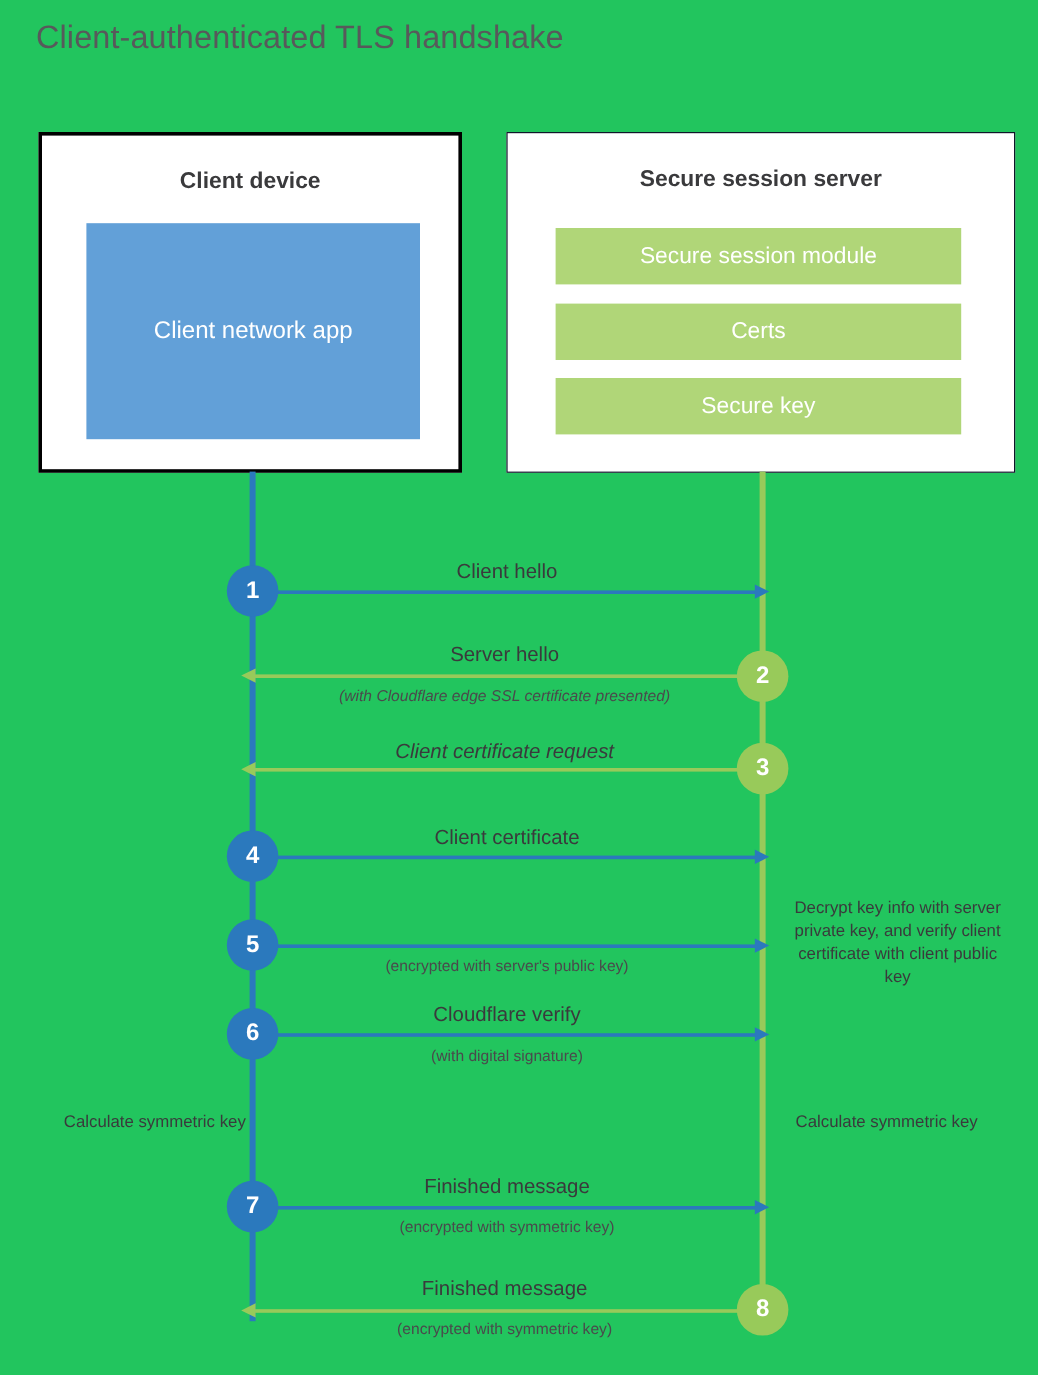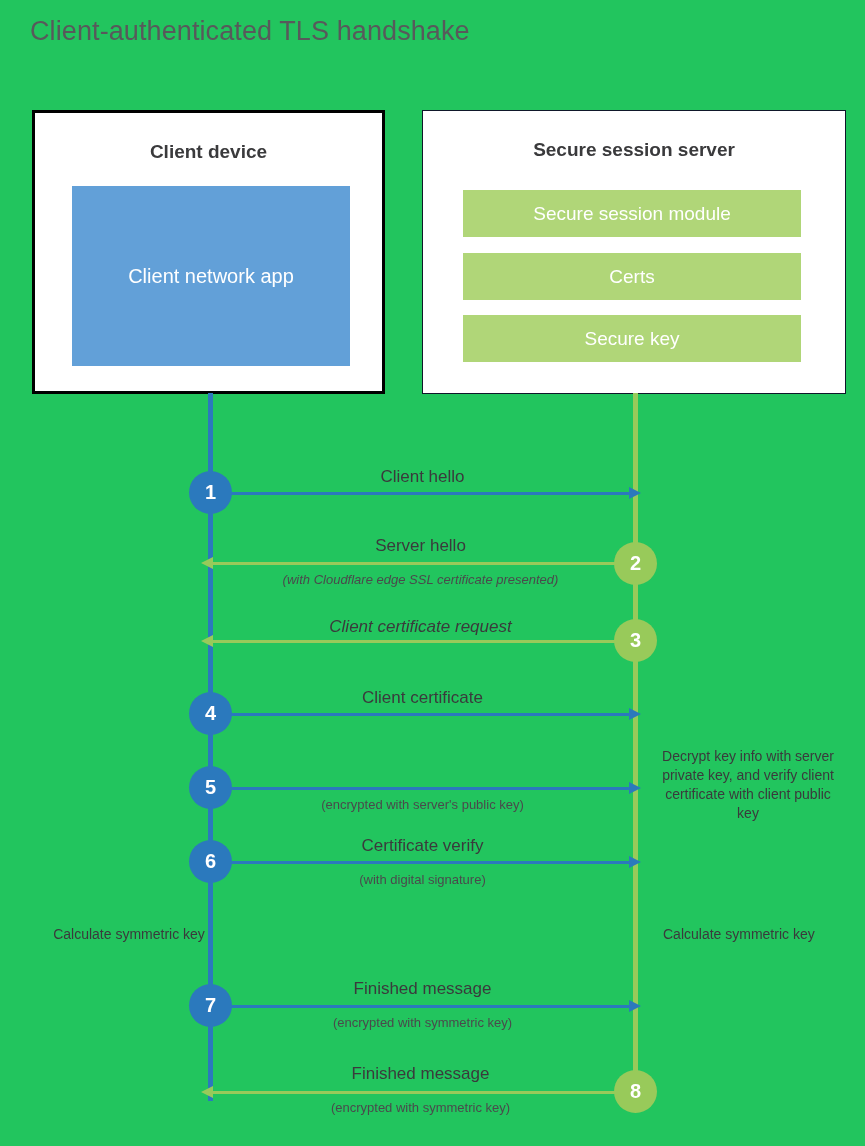--- a/index.html
+++ b/index.html
@@ -245,21 +245,21 @@
 
   <div class="arrow blue to-right" style="left:210px; top:787px; width:420px;">
       <span class="head"></span>
     </div>
   <div class="arrow-sublabel" style="left:210px; top:797px; width:425px;">(encrypted with server's public key)</div>
   <div class="step-circle client" style="top:766px;">5</div>
 
   <div class="arrow blue to-right" style="left:210px; top:861px; width:420px;">
       <span class="head"></span>
     </div>
-  <div class="arrow-label" style="left:210px; top:836px; width:425px;">Certificate verify</div>
+  <div class="arrow-label" style="left:210px; top:836px; width:425px;">Cloudflare verify</div>
   <div class="arrow-sublabel" style="left:210px; top:872px; width:425px;">(with digital signature)</div>
   <div class="step-circle client" style="top:840px;">6</div>
 
   <div class="arrow blue to-right" style="left:210px; top:1005px; width:420px;">
       <span class="head"></span>
     </div>
   <div class="arrow-label" style="left:210px; top:979px; width:425px;">Finished message</div>
   <div class="arrow-sublabel" style="left:210px; top:1015px; width:425px;">(encrypted with symmetric key)</div>
   <div class="step-circle client" style="top:984px;">7</div>
 

